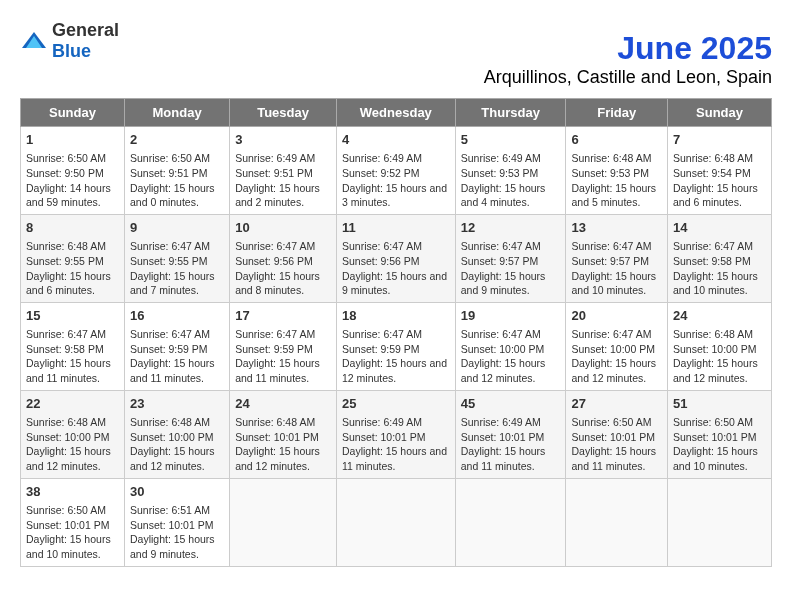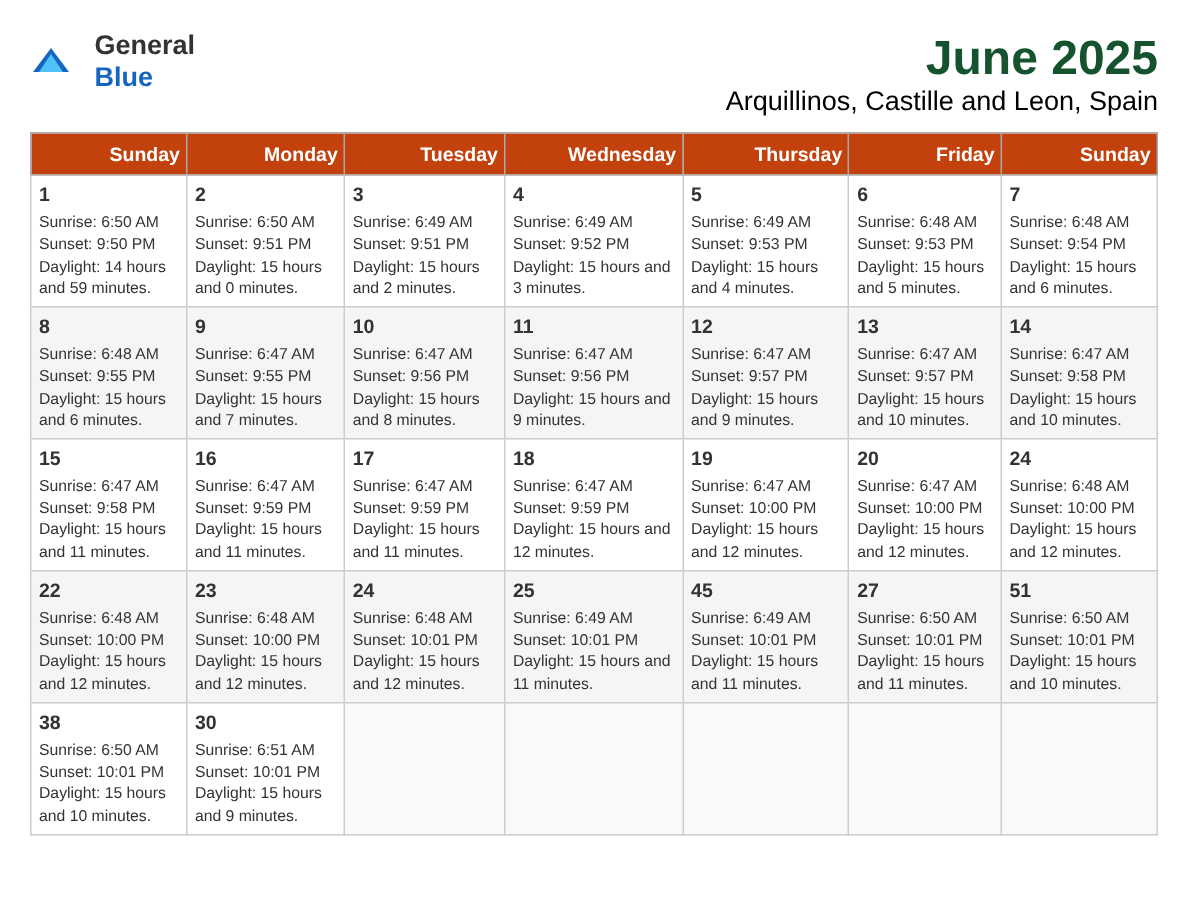--- a/index.html
+++ b/index.html
@@ -12,48 +12,49 @@
     }
     .header-section {
       display: flex;
       justify-content: space-between;
       align-items: flex-start;
       margin-bottom: 10px;
     }
     .logo {
       display: flex;
       align-items: center;
-      gap: 15px;
+      gap: 4px;
     }
     .logo-icon {
       width: 28px;
       height: 22px;
     }
     .title-block {
       text-align: right;
     }
     .main-title {
       font-size: 32px;
       font-weight: bold;
-      color: #14532d;
+      color: #1d4ed8;
+      margin-top: 10px;
     }
     .subtitle {
       font-size: 18px;
       color: #000000;
     }
     table {
       width: 100%;
       border-collapse: collapse;
       font-size: 11px;
     }
     thead tr th {
-      background-color: #c2410c;
+      background-color: #737373;
       color: #fff;
       padding: 6px 4px;
-      text-align: right;
+      text-align: center;
       font-size: 13px;
       border: 1px solid #aaa;
     }
     tbody tr td {
       border: 1px solid #ccc;
       padding: 4px 5px;
       vertical-align: top;
       background: #fff;
       color: #333;
       line-height: 1.4;

